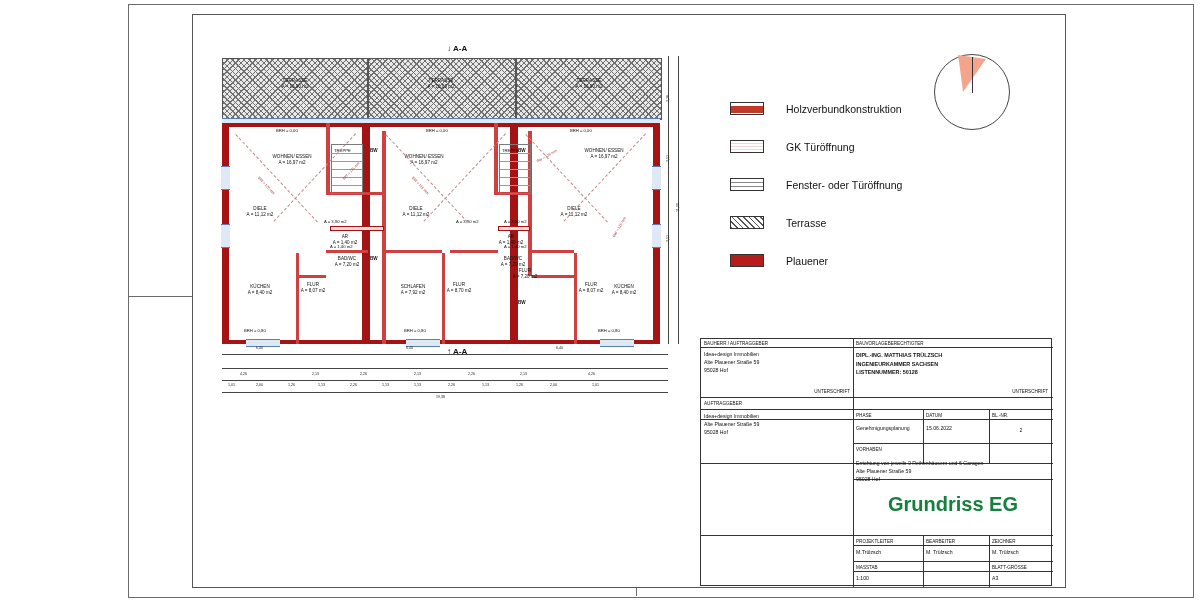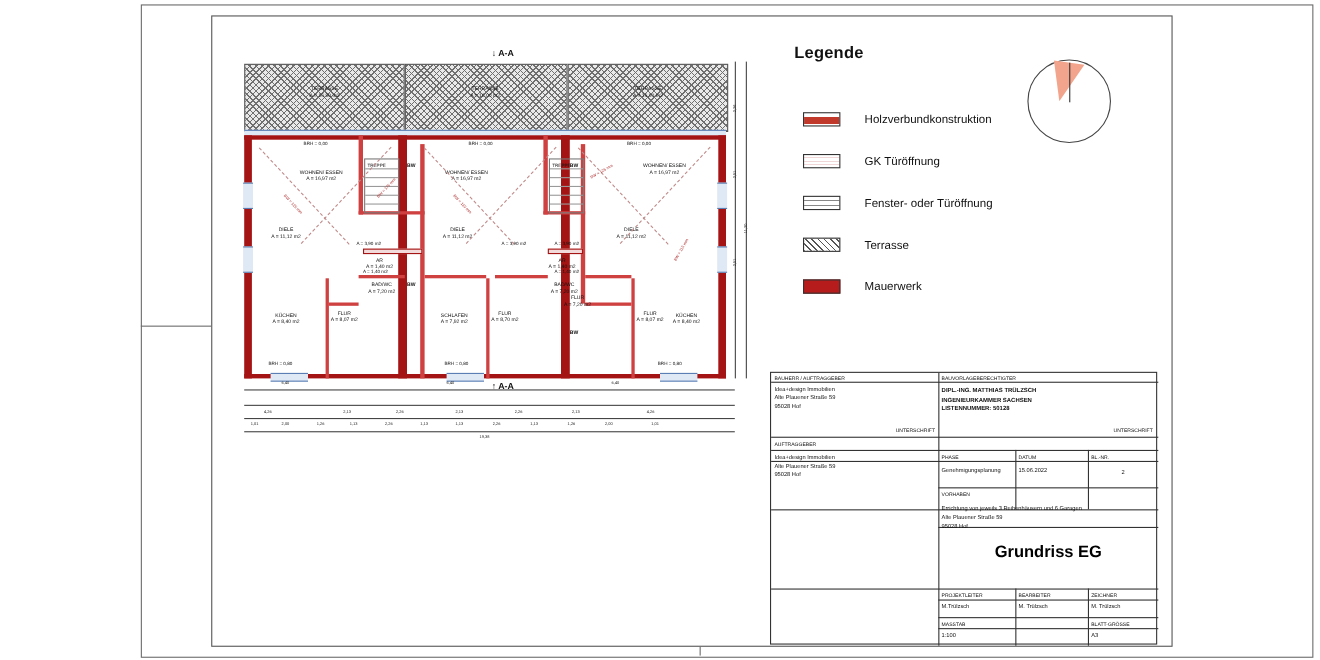--- a/index.html
+++ b/index.html
@@ -54,21 +54,21 @@
   .compass-line{position:absolute;left:37px;top:2px;width:1px;height:36px;background:#333;}
 
   
   .tb{position:absolute;left:700px;top:338px;width:352px;height:248px;border:1px solid #333;box-sizing:border-box;font-size:5.2px;color:#111;}
   .cell{position:absolute;box-sizing:border-box;border:0 solid #333;padding:2px 3px;}
   .hl{position:absolute;background:#333;height:1px;}
   .vl{position:absolute;background:#333;width:1px;}
   .lbl{font-size:4.6px;color:#111;}
   .val{font-size:5.2px;color:#111;}
   .valb{font-size:5.4px;font-weight:bold;color:#111;}
-  .bigtitle{font-size:15px;font-weight:bold;color:#000000;}
+  .bigtitle{font-size:20px;font-weight:bold;color:#15803d;}
   .logo-txt{font-size:12.5px;font-weight:bold;color:#1b3c7a;letter-spacing:.3px;}
   .logo-sub{font-size:3.8px;color:#1b3c7a;}
   .logo-addr{font-size:3.4px;color:#1b3c7a;line-height:1.35;text-align:center;}
   .swoosh{width:108px;height:16px;border-radius:50%/100% 100% 0 0;background:linear-gradient(90deg,#8fb4dd,#1b3c7a);clip-path:polygon(0 55%,100% 0,100% 40%,0 100%);}
 </style>
 </head>
 <body>
 
 <div class="sheet">
   <div class="outer-frame"></div>
@@ -273,21 +273,20 @@
     <div class="dimtxt" style="left:248px;top:371px;">2,26</div>
     <div class="dimtxt" style="left:282px;top:371px;">1,13</div>
     <div class="dimtxt" style="left:316px;top:371px;">1,26</div>
     <div class="dimtxt" style="left:350px;top:371px;">2,00</div>
     <div class="dimtxt" style="left:392px;top:371px;">1,01</div>
 
     <div class="dimtxt" style="left:236px;top:383px;">19,38</div>
   </div>
 
   <div class="legend">
-    <h2>Legende</h2>
 
     <div class="compass">
       <div class="needle"></div>
       <div class="compass-line"></div>
     </div>
 
     <div class="legrow" style="top:62px;">
       <span class="legswatch sw-hzv"></span>
       <span class="legtxt">Holzverbundkonstruktion</span>
     </div>
@@ -298,21 +297,21 @@
     <div class="legrow" style="top:138px;">
       <span class="legswatch sw-fen"></span>
       <span class="legtxt">Fenster- oder Türöffnung</span>
     </div>
     <div class="legrow" style="top:176px;">
       <span class="legswatch sw-terr"></span>
       <span class="legtxt">Terrasse</span>
     </div>
     <div class="legrow" style="top:214px;">
       <span class="legswatch sw-mau"></span>
-      <span class="legtxt">Mauerwerk</span>
+      <span class="legtxt">Plauener</span>
     </div>
   </div>
 
   <div class="tb">
 
     <div class="hl" style="left:0;top:8px;width:352px;"></div>
     <div class="hl" style="left:0;top:58px;width:352px;"></div>
     <div class="hl" style="left:0;top:70px;width:352px;"></div>
     <div class="hl" style="left:0;top:80px;width:352px;"></div>
     <div class="hl" style="left:152px;top:104px;width:200px;"></div>

